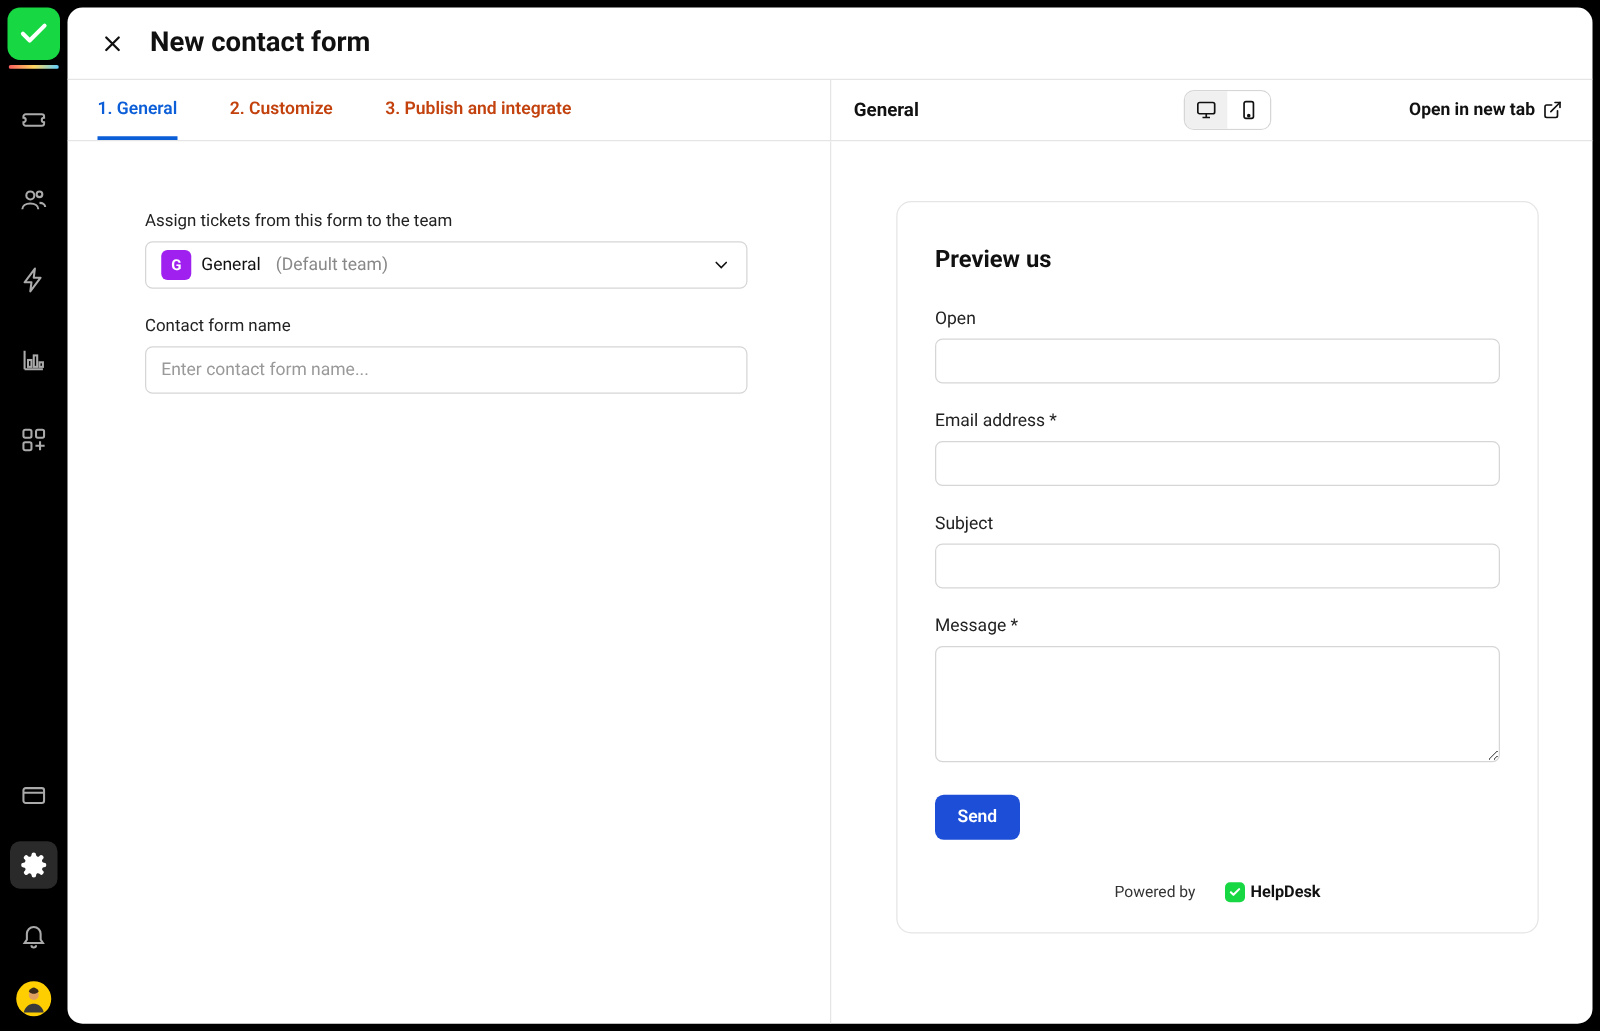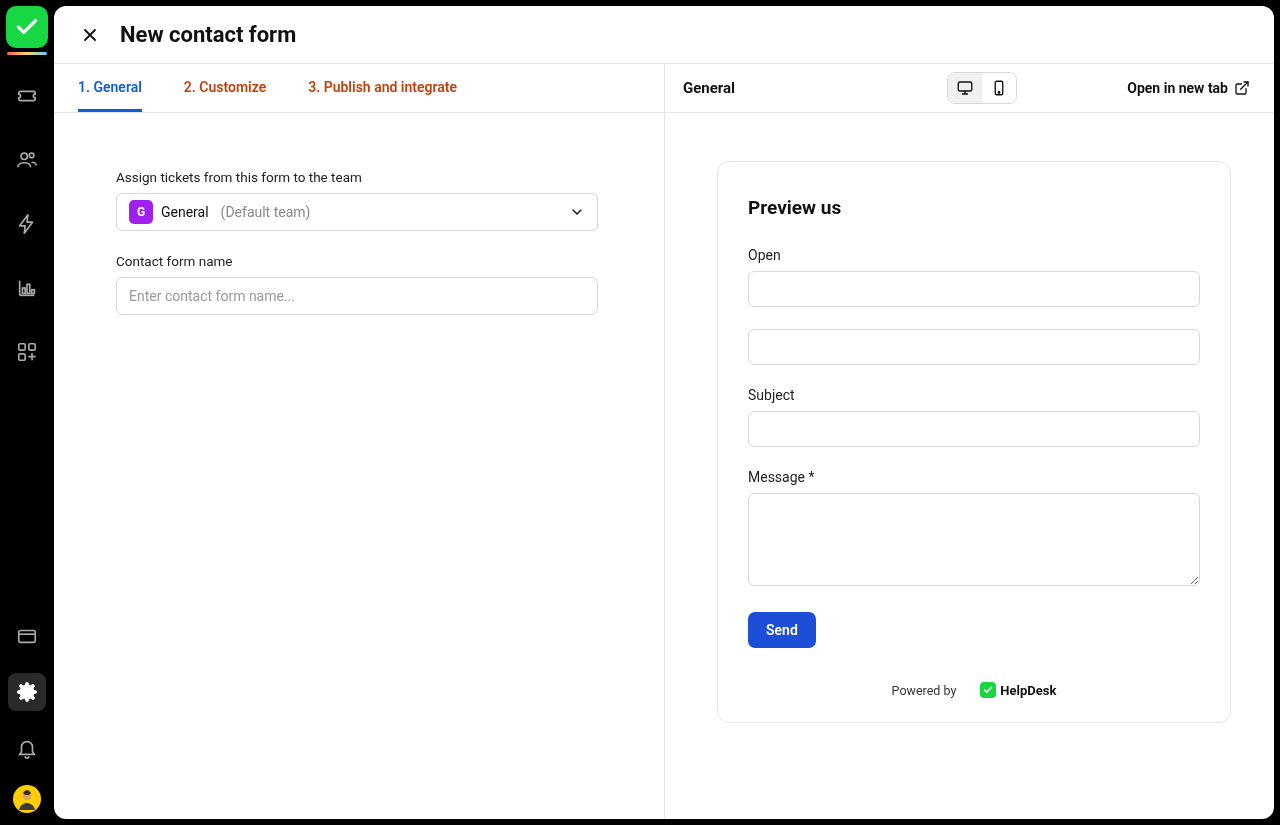--- a/index.html
+++ b/index.html
@@ -483,20 +483,21 @@
       </div>
     </div>
 
     <div class="preview-panel">
       <div class="preview-card">
         <div class="preview-card-title">Preview us</div>
 
         <label class="pf-label">Open</label>
         <input class="pf-input" style="">
 
+        <label class="pf-label">Email address *</label>
         <input class="pf-input" style="">
 
         <label class="pf-label">Subject</label>
         <input class="pf-input" style="">
 
         <label class="pf-label">Message *</label>
         <textarea class="pf-textarea" style=""></textarea>
 
         <button class="send-btn">Send</button>
 

